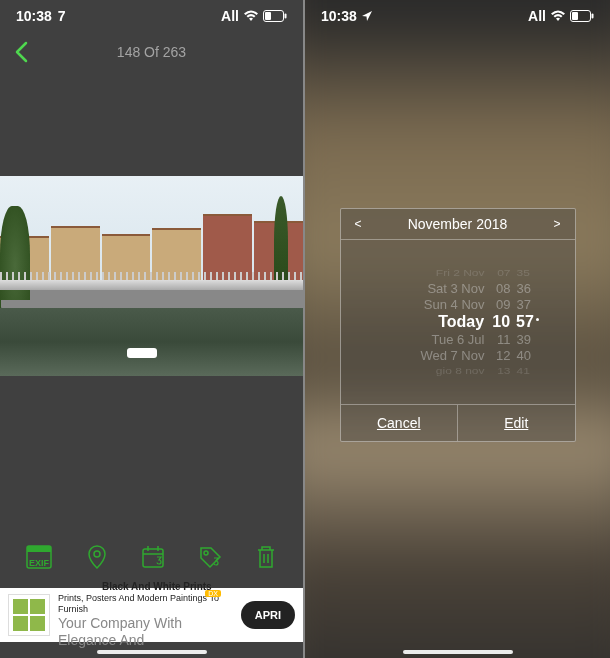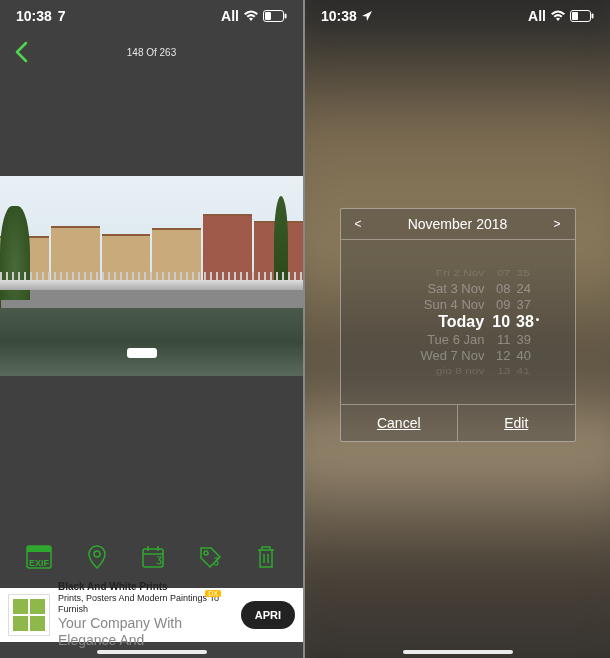--- a/index.html
+++ b/index.html
@@ -6,41 +6,41 @@
   body { background: #e0e0e0; display: flex; width: 610px; height: 658px; }
   .screen { width: 305px; height: 658px; position: relative; overflow: hidden; }
   .screen-left { background: #404040; border-right: 2px solid #888; }
   .screen-right { background: linear-gradient(135deg, #6b5a47 0%, #4a4438 30%, #5c5548 60%, #3a3530 100%); }
   .blurred-bg { position:absolute; inset:0; background: linear-gradient(180deg, #2a2a2a 0%, #2a2a2a 10%, #7a6a50 25%, #8a7a5c 40%, #5a5040 55%, #9a8a70 65%, #4a4238 80%, #2a2a2a 100%); filter: blur(20px); transform: scale(1.2); }
   .status-bar { height: 32px; display:flex; align-items:center; justify-content:space-between; padding: 0 16px; color:#fff; font-size:14px; font-weight:600; position:relative; z-index:10; }
   .status-left { display:flex; align-items:center; gap:4px; }
   .status-right { display:flex; align-items:center; gap:4px; }
   .nav-bar { height: 40px; display:flex; align-items:center; position:relative; }
   .back-btn { color:#4fd84f; font-size:28px; font-weight:300; padding:0 14px; cursor:pointer; }
-  .nav-title { position:absolute; left:50%; transform:translateX(-50%); color:#e5e5e5; font-size:10px; }
+  .nav-title { position:absolute; left:50%; transform:translateX(-50%); color:#a3a3a3; font-size:14px; }
   .photo-area { margin-top: 104px; width:100%; height:200px; position:relative; background:#888; overflow:hidden; }
   .sky { position:absolute; top:0; left:0; right:0; height:55%; background:linear-gradient(180deg,#e8f0f5 0%,#d8e5ed 100%); }
   .buildings { position:absolute; top:20%; left:0; right:0; height:35%; display:flex; align-items:flex-end; gap:2px; }
   .bldg { background:#c9aa7a; flex:1; border-top:2px solid #8a5a3a; }
   .bldg.r { background:#a05a4a; }
   .tree-l { position:absolute; left:0; top:15%; width:30px; height:120px; background:radial-gradient(ellipse at center,#4a6a3a 0%,#2a4a1a 100%); border-radius:40% 40% 0 0; }
   .tree-r { position:absolute; right:15px; top:10%; width:14px; height:90px; background:linear-gradient(180deg,#3a5a2a 0%,#2a4a1a 100%); border-radius:50% 50% 0 0; }
   .bridge { position:absolute; top:52%; left:0; right:0; height:10px; background:linear-gradient(180deg,#ddd 0%,#aaa 100%); }
   .bridge::before { content:''; position:absolute; top:-8px; left:0; right:0; height:8px; background:repeating-linear-gradient(90deg,#ccc 0,#ccc 2px,transparent 2px,transparent 6px); }
   .arches { position:absolute; top:62%; left:0; right:0; height:14px; display:flex; }
   .arch { flex:1; background:#888; border-radius:0 0 50% 50%; margin:0 1px; }
   .river { position:absolute; bottom:0; left:0; right:0; height:34%; background:linear-gradient(180deg,#4a5a4a 0%,#3a4a3a 50%,#5a6a5a 100%); }
   .boat { position:absolute; bottom:18px; left:42%; width:30px; height:10px; background:#fff; border-radius:3px; }
   .toolbar { position:absolute; bottom:76px; left:0; right:0; height:50px; display:flex; align-items:center; justify-content:space-around; padding:0 10px; }
   .tool-btn { color:#e5e5e5; cursor:pointer; display:flex; align-items:center; justify-content:center;text-align:right; }
   .ad-banner { position:absolute; bottom:16px; left:0; right:0; height:54px; background:#fff; display:flex; align-items:center; padding:4px 8px; gap:8px; }
   .ad-icon { width:42px; height:42px; background:#fff; border:1px solid #ddd; display:grid; grid-template-columns:1fr 1fr; grid-template-rows:1fr 1fr; gap:2px; padding:4px; }
   .ad-icon div { background:#8fb84a; }
   .ad-text { flex:1; font-size:9px; color:#222; line-height:1.2; overflow:hidden; }
-  .ad-text .t1 { font-size:10px; font-weight:600; }
+  .ad-text .t1 { font-size:10px; font-weight:600;margin-left:44px; }
   .ad-text .t3 { color:#888; font-size:14px; }
   .ad-badge { position:absolute; top:2px; right:82px; background:#fb0; color:#fff; font-size:7px; padding:0 3px; border-radius:2px; }
   .ad-cta { background:#222; color:#fff; border-radius:14px; padding:8px 14px; font-size:11px; font-weight:600; }
   .home-ind { position:absolute; bottom:4px; left:50%; transform:translateX(-50%); width:110px; height:4px; background:#fff; border-radius:2px; opacity:0.9; }
   
   .picker { position:absolute; top:208px; left:50%; transform:translateX(-50%); width:236px; border:1px solid rgba(255,255,255,0.4); border-radius:2px; background:rgba(60,60,60,0.35); z-index:20; }
   .picker-head { display:flex; align-items:center; justify-content:space-between; padding:6px 10px; border-bottom:1px solid rgba(255,255,255,0.35); color:#fff; font-size:14px; }
   .picker-head .arrow { font-size:12px; cursor:pointer; padding:2px 4px; }
   .wheel { height:164px; overflow:hidden; position:relative; }
   .wheel-inner { display:flex; flex-direction:column; align-items:center; justify-content:center; height:100%; gap:1px;margin-left:28px; }
@@ -207,34 +207,34 @@
     <div class="wheel">
       <div class="wheel-inner" id="wheel-inner">
           <div class="wheel-row far">
             <span class="d">Fri 2 Nov</span>
             <span class="h">07</span>
             <span class="m">35</span>
           </div>
           <div class="wheel-row near">
             <span class="d">Sat 3 Nov</span>
             <span class="h">08</span>
-            <span class="m">24</span>
+            <span class="m">36</span>
           </div>
           <div class="wheel-row near">
             <span class="d">Sun 4 Nov</span>
             <span class="h">09</span>
             <span class="m">37</span>
           </div>
           <div class="wheel-row sel">
             <span class="d">Today</span>
             <span class="h">10</span>
-            <span class="m">38</span>
-          </div>
-          <div class="wheel-row near">
-            <span class="d">Tue 6 Jan</span>
+            <span class="m">57</span>
+          </div>
+          <div class="wheel-row near">
+            <span class="d">Tue 6 Jul</span>
             <span class="h">11</span>
             <span class="m">39</span>
           </div>
           <div class="wheel-row near">
             <span class="d">Wed 7 Nov</span>
             <span class="h">12</span>
             <span class="m">40</span>
           </div>
           <div class="wheel-row far">
             <span class="d">gio 8 nov</span>

